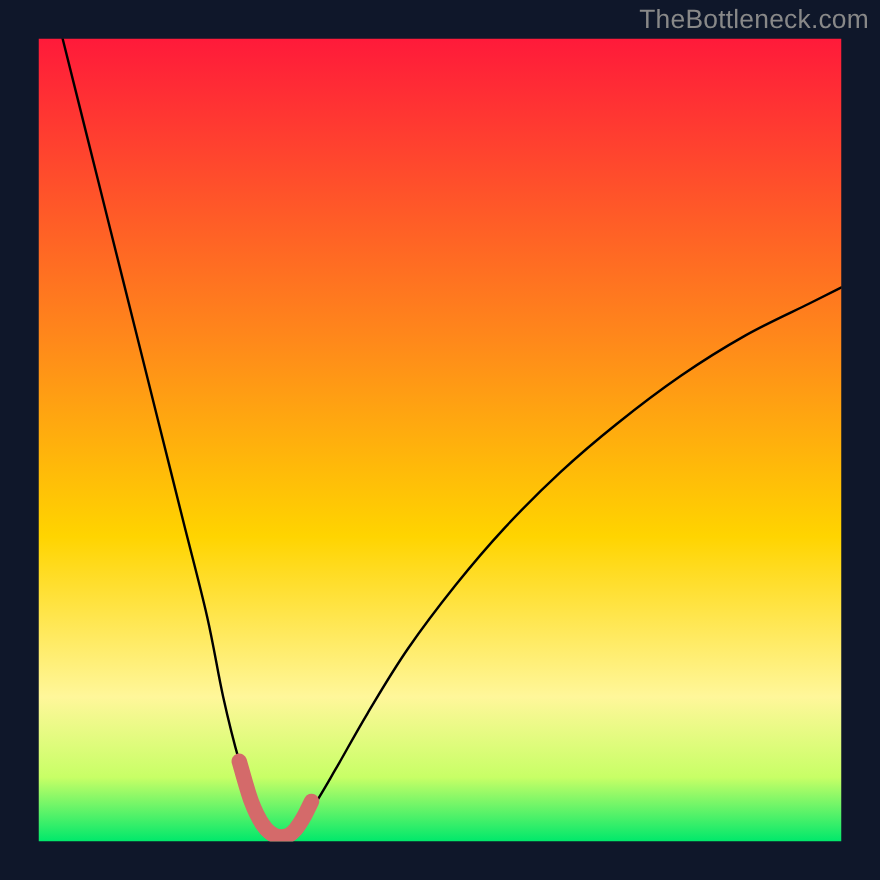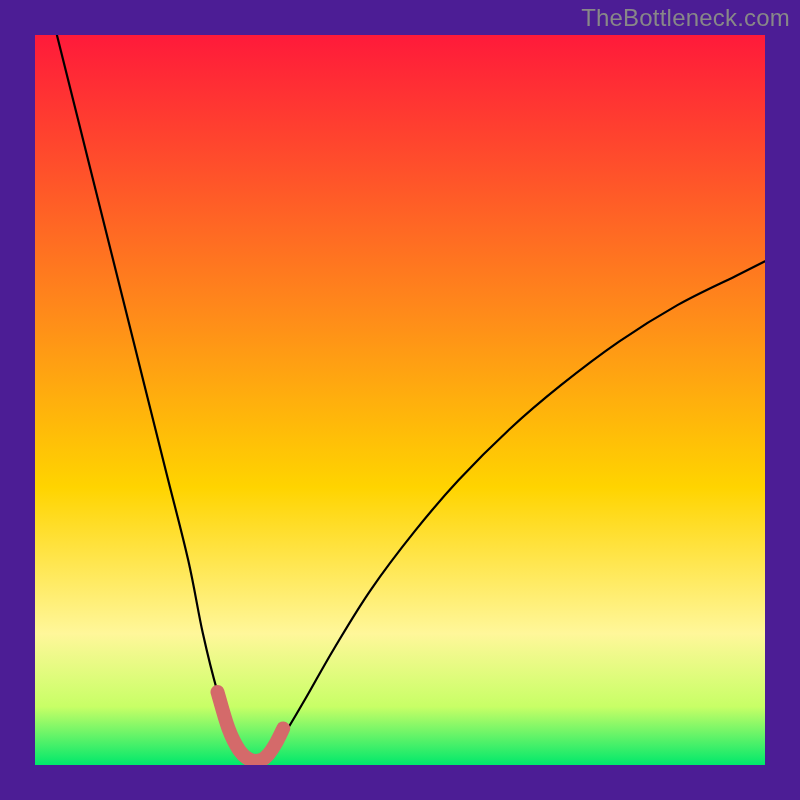--- a/index.html
+++ b/index.html
@@ -8,21 +8,21 @@
     width: 800px;
     height: 800px;
     background: #000;
     overflow: hidden;
     font-family: Arial, Helvetica, sans-serif;
   }
   .outer {
     position: relative;
     width: 800px;
     height: 800px;
-    background: #4c1d95;
+    background: #0f172a;
     text-decoration: underline;
   }
   .watermark {
     position: absolute;
     top: 4px;
     right: 10px;
     color: #888;
     font-size: 24px;
     font-weight: 400;
     z-index: 10;

